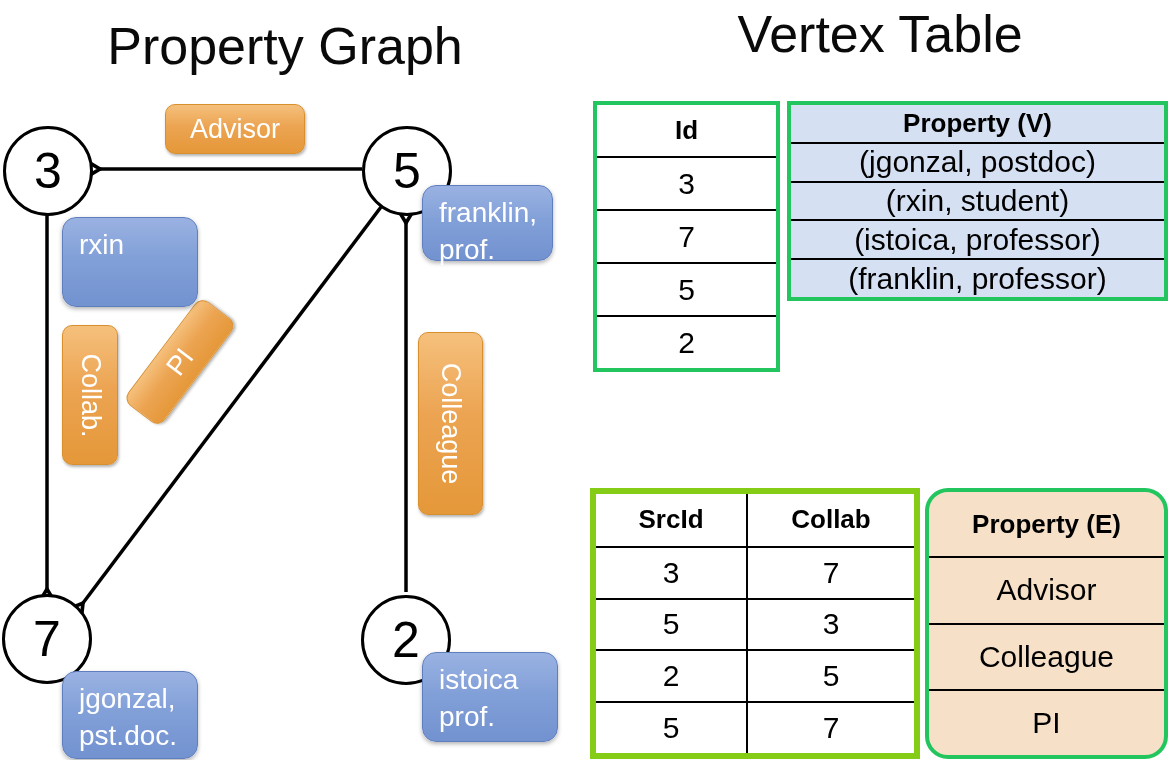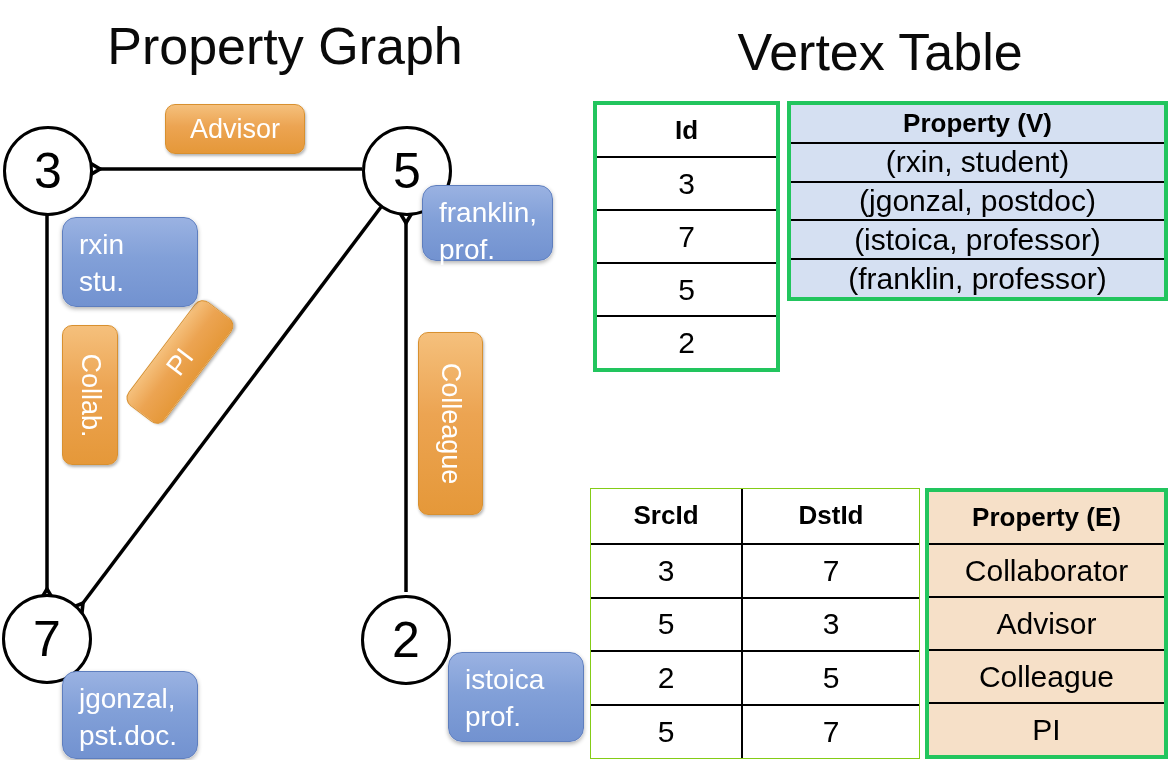--- a/index.html
+++ b/index.html
@@ -5,21 +5,21 @@
   html,body { margin:0; padding:0; background:#fff; }
   .stage {
     position:relative; width:1170px; height:760px; overflow:hidden;
     background:#fff; font-family:"Liberation Sans", sans-serif; color:#000;padding-left:36px;
   }
   .big-title {
     position:absolute; text-align:center; font-size:52px; font-weight:400;
     color:#0a0a0a; letter-spacing:0px; white-space:nowrap;
   }
   #graph-title   { left:0;   top:16px;  width:570px; }
-  #vtable-title  { left:590px; top:22px;  width:580px; }
+  #vtable-title  { left:590px; top:4px;  width:580px; }
   #etable-title  { left:590px; top:404px; width:580px; }
 
   
   .edges-svg { position:absolute; left:0; top:0; z-index:1; }
   .node {
     position:absolute; width:90px; height:90px; box-sizing:border-box;
     border:3.5px solid #000; border-radius:50%; background:#fff;
     display:flex; align-items:center; justify-content:center;
     font-size:50px; z-index:2;
   }
@@ -38,49 +38,49 @@
   .vbox {
     position:absolute; box-sizing:border-box; z-index:4;
     background:linear-gradient(180deg,#9AB2E2 0%,#82A0D8 45%,#7292D0 100%);
     border:1px solid #5E7EBE; border-radius:14px; color:#fff;
     font-size:28px; line-height:37px; padding:8px 4px 0 16px;
     box-shadow:0 2px 4px rgba(0,0,0,0.30);
   }
   #vbox-rxin     { left:62px;  top:185px; width:136px; height:90px;margin-top:32px; }
   #vbox-franklin { left:422px; top:185px; width:131px; height:76px; }
   #vbox-jgonzal  { left:62px;  top:671px; width:136px; height:88px; }
-  #vbox-istoica  { left:422px; top:652px; width:136px; height:90px;margin-left:26px; }
+  #vbox-istoica  { left:422px; top:652px; width:136px; height:90px; }
   .vbox span { display:block; }
 
   
   .tcol {
     position:absolute; box-sizing:border-box; border:4px solid #22c55e;
     display:flex; flex-direction:column; z-index:2;
   }
   .tcol .cell {
     flex:1; display:flex; align-items:center; justify-content:center;
     font-size:30px; color:#000;
   }
   .tcol .cell:not(:first-child) { border-top:2px solid #000; }
   .th { font-weight:bold; font-size:26px !important; }
 
   #vt-id   { left:593px; top:101px; width:187px; height:271px; background:#fff; }
   #vt-prop { left:787px; top:101px; width:381px; height:200px; background:#D5E0F2; }
 
   #et-srcdst {
-    position:absolute; box-sizing:border-box; border:1px solid #84cc16;
+    position:absolute; box-sizing:border-box; border:6px solid #84cc16;
     left:590px; top:488px; width:330px; height:271px; background:#fff;
     display:grid; grid-template-columns:150px 1fr; grid-auto-rows:1fr; z-index:2;
   }
   #et-srcdst .gcell {
     display:flex; align-items:center; justify-content:center; font-size:30px;
   }
   #et-srcdst .gcell:nth-child(n+3)  { border-top:2px solid #000; }
   #et-srcdst .gcell:nth-child(even) { border-left:2px solid #000; }
-  #et-prop { left:925px; top:488px; width:243px; height:271px; background:#F6E0C8; }
+  #et-prop { left:925px; top:488px; width:243px; height:271px; background:#F6E0C8;border-radius:23px; }
 </style>
 </head>
 <body>
 
 <div class="stage">
 
   <div class="big-title" id="graph-title">Property Graph</div>
 
   <svg class="edges-svg" width="580" height="760">
     <defs>
@@ -115,21 +115,20 @@
   </div>
   <div class="elabel" id="label-pi">
     <span>PI</span>
   </div>
   <div class="elabel" id="label-colleague">
     <span class="rot90">Colleague</span>
   </div>
 
   <div class="vbox" id="vbox-rxin">
     <span>rxin</span>
-    <span>stu.</span>
   </div>
   <div class="vbox" id="vbox-franklin">
     <span>franklin,</span>
     <span>prof.</span>
   </div>
   <div class="vbox" id="vbox-jgonzal">
     <span>jgonzal,</span>
     <span>pst.doc.</span>
   </div>
   <div class="vbox" id="vbox-istoica">
@@ -141,40 +140,39 @@
 
   <div class="tcol" id="vt-id">
     <div class="cell th">Id</div>
     <div class="cell">3</div>
     <div class="cell">7</div>
     <div class="cell">5</div>
     <div class="cell">2</div>
   </div>
   <div class="tcol" id="vt-prop">
     <div class="cell th">Property (V)</div>
+    <div class="cell">(jgonzal, postdoc)</div>
     <div class="cell">(rxin, student)</div>
-    <div class="cell">(jgonzal, postdoc)</div>
     <div class="cell">(istoica, professor)</div>
     <div class="cell">(franklin, professor)</div>
   </div>
 
 
   <div id="et-srcdst">
     <div class="gcell th">SrcId</div>
-    <div class="gcell th">DstId</div>
+    <div class="gcell th">Collab</div>
     <div class="gcell">3</div>
     <div class="gcell">7</div>
     <div class="gcell">5</div>
     <div class="gcell">3</div>
     <div class="gcell">2</div>
     <div class="gcell">5</div>
     <div class="gcell">5</div>
     <div class="gcell">7</div>
   </div>
   <div class="tcol" id="et-prop">
     <div class="cell th">Property (E)</div>
-    <div class="cell">Collaborator</div>
     <div class="cell">Advisor</div>
     <div class="cell">Colleague</div>
     <div class="cell">PI</div>
   </div>
 
 </div>
 
 </body></html>

